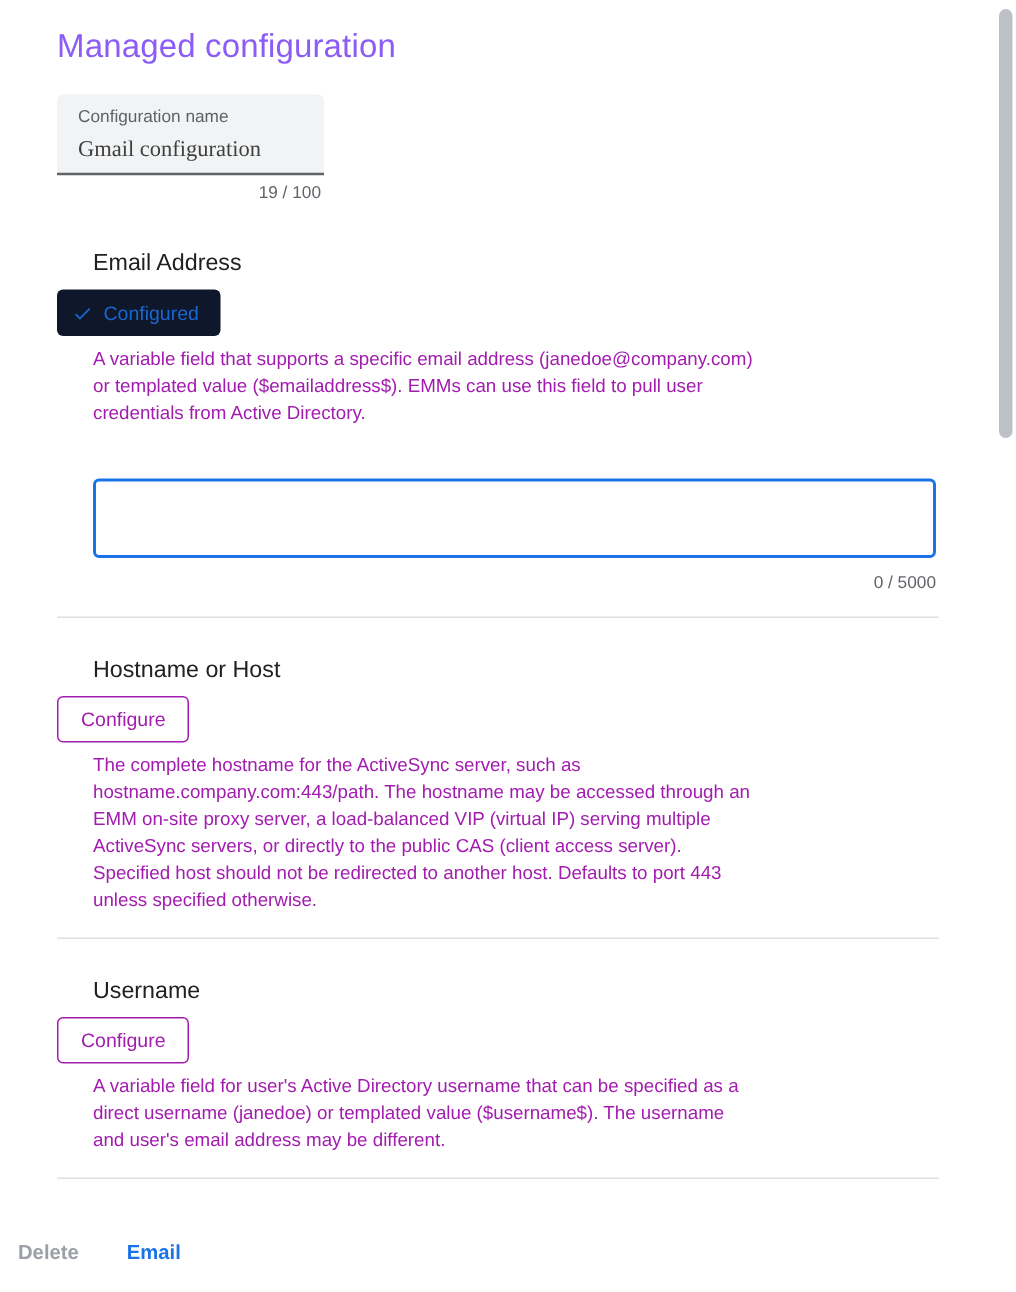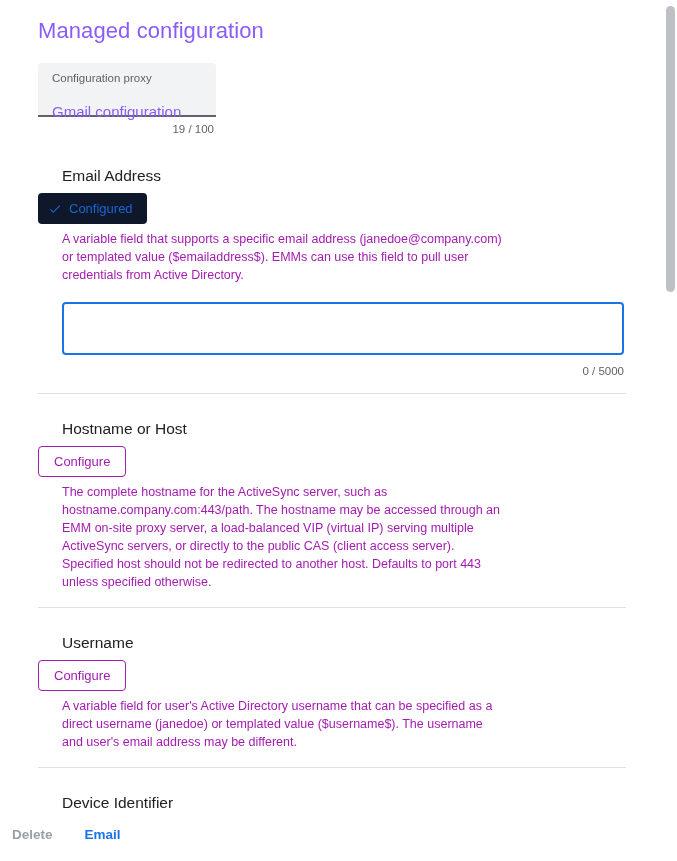--- a/index.html
+++ b/index.html
@@ -60,30 +60,30 @@
     height: 54px;
   }
   .filled-label {
     font-size: 11.5px;
     color: #5f6368;
     line-height: 14px;
     display: block;
   }
   .filled-value {
     font-size: 15px;
-    color: #8b5cf6;
+    color: #404040;
     line-height: 22px;
     display: block;
-    margin-top: 16px;
+    margin-top: 4px;
     background: transparent;
     border: none;
     outline: none;
     width: 100%;
     padding: 0;
-    font-family: Liberation Sans, sans-serif;
+    font-family: Liberation Serif, serif;
   }
   .counter {
     font-size: 11.5px;
     color: #5f6368;
     text-align: right;
     padding-top: 6px;
     padding-right: 2px;
   }
 
   
@@ -154,21 +154,21 @@
     width: 14px;
     height: 14px;
     display: inline-block;
     flex: 0 0 auto;
   }
   .check-icon svg { display: block; }
 
   
   .textarea-wrap {
     padding-left: 24px;
-    margin-top: 18px;
+    margin-top: 35px;
   }
   .outlined-textarea {
     width: 562px;
     height: 53px;
     box-sizing: border-box;
     border: 2px solid #1a73e8;
     border-radius: 4px;
     resize: none;
     outline: none;
     font-family: "Liberation Sans", sans-serif;
@@ -236,21 +236,21 @@
 <body>
 
 <div class="dialog">
 
   <div class="scroll-area">
 
     <h1 class="page-title">Managed configuration</h1>
 
     <div class="config-name-wrap">
       <div class="filled-field">
-        <span class="filled-label">Configuration proxy</span>
+        <span class="filled-label">Configuration name</span>
         <input class="filled-value" type="text" value="Gmail configuration" style="">
       </div>
       <div class="counter">19 / 100</div>
     </div>
 
     <div class="sections">
 
       <div class="section">
         <div class="section-head">
           <div class="section-title">Email Address</div>

